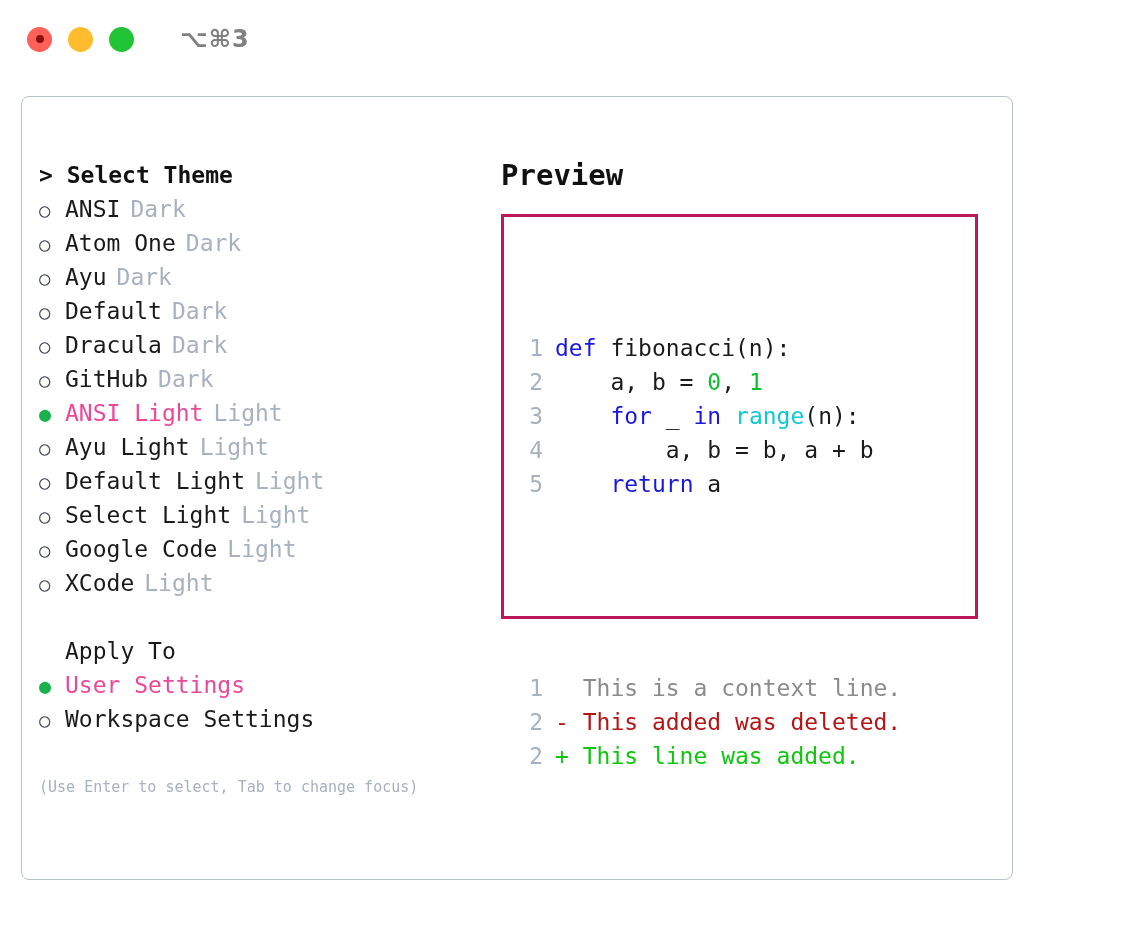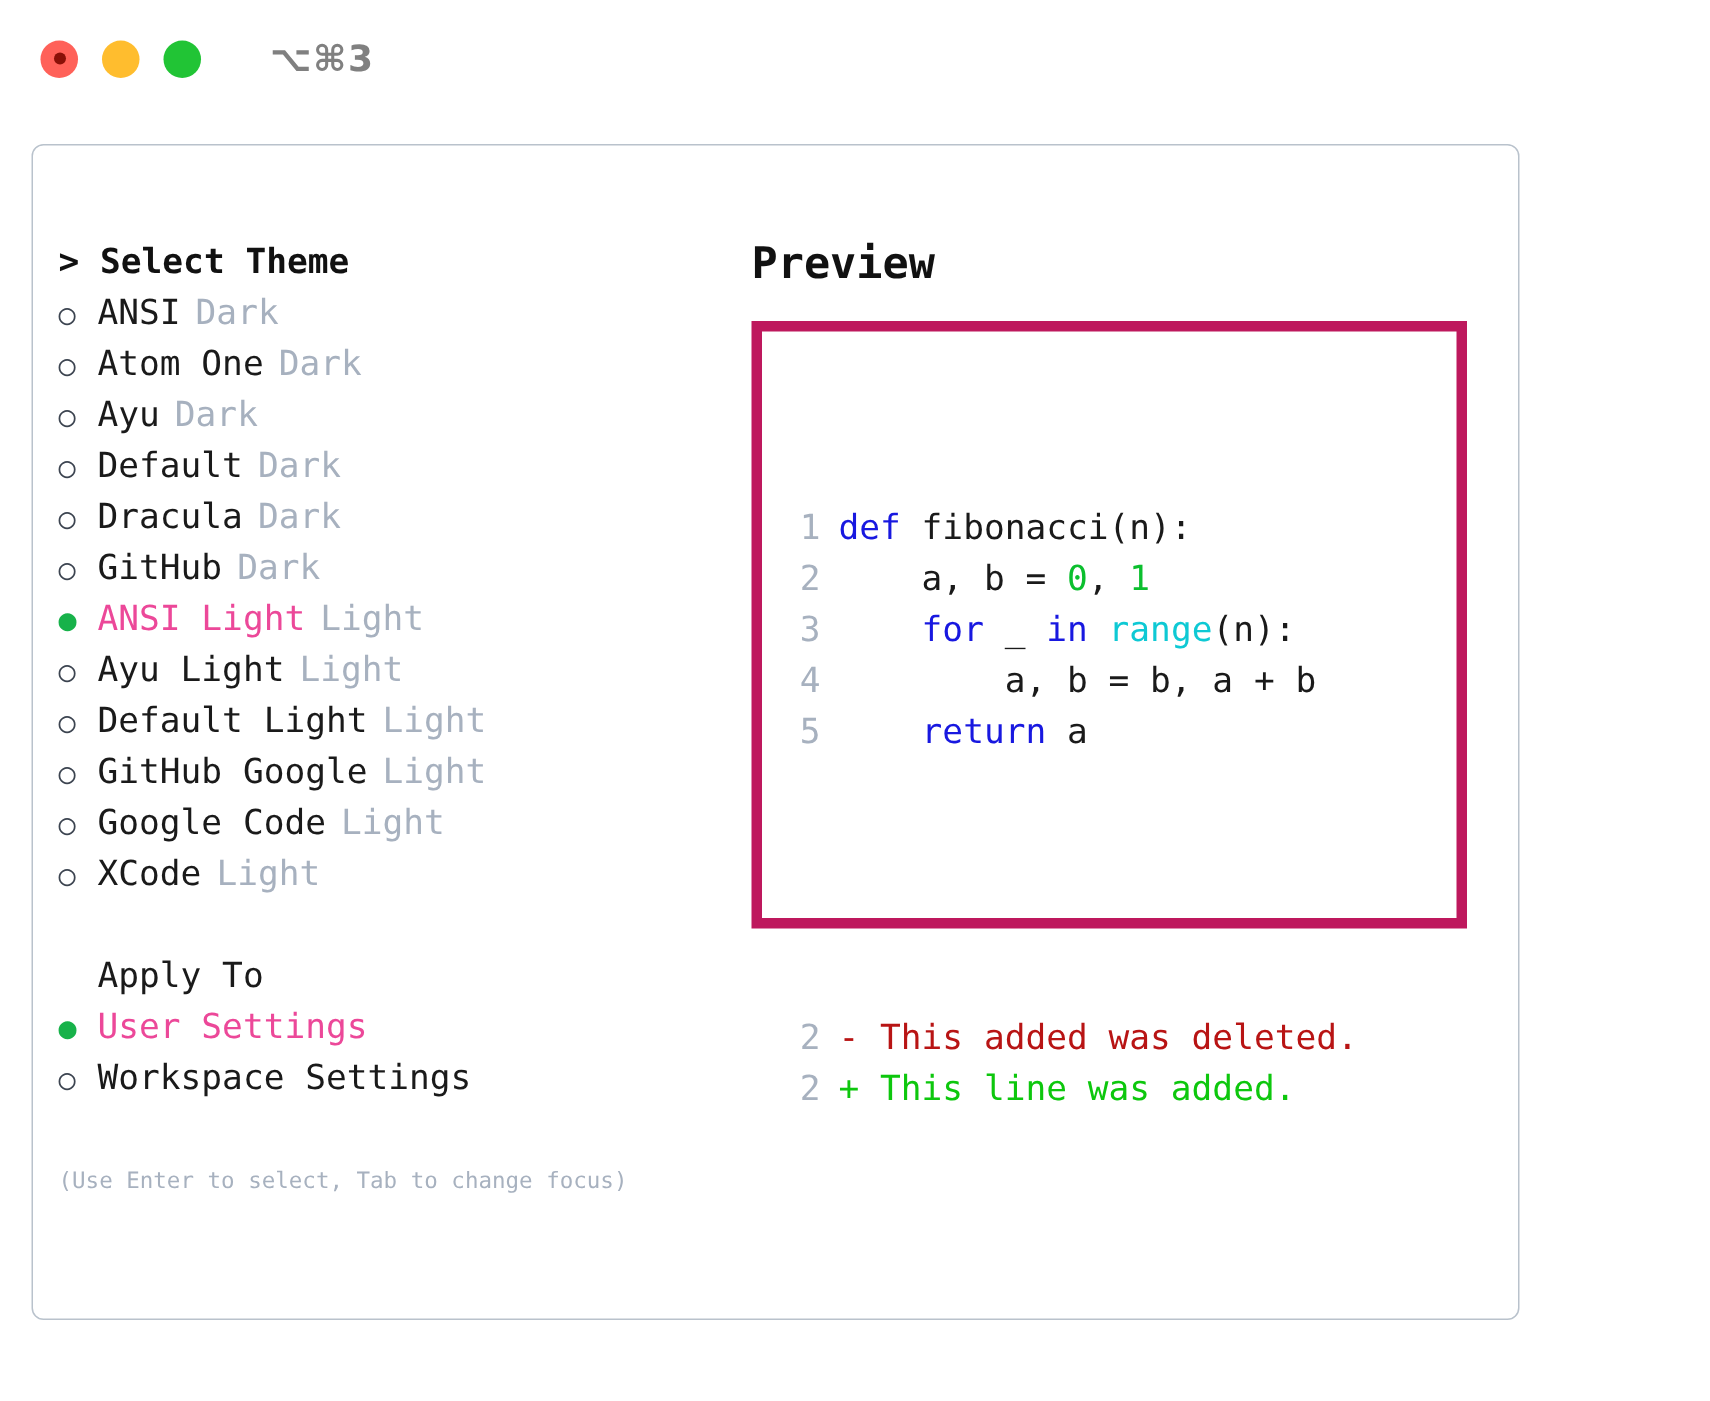--- a/index.html
+++ b/index.html
@@ -146,21 +146,21 @@
   .preview-title {
     font-size: 29px;
     font-weight: bold;
     color: #111111;
     line-height: 34px;
   }
   .preview-box {
     margin-top: 22px;
     width: 477px;
     height: 405px;
-    border: 7px solid #be185d;
+    border: 3px solid #be185d;
     box-sizing: border-box;
     background: #ffffff;
     position: relative;
   }
   .code {
     position: absolute;
     left: 13px;
     top: 46px;
     font-size: 23px;
     line-height: 34px;
@@ -208,21 +208,21 @@
         <div id="theme-list">
             <div class="opt-row"><span class="marker">○</span><span class="opt-name">ANSI</span><span class="opt-variant">Dark</span></div>
             <div class="opt-row"><span class="marker">○</span><span class="opt-name">Atom One</span><span class="opt-variant">Dark</span></div>
             <div class="opt-row"><span class="marker">○</span><span class="opt-name">Ayu</span><span class="opt-variant">Dark</span></div>
             <div class="opt-row"><span class="marker">○</span><span class="opt-name">Default</span><span class="opt-variant">Dark</span></div>
             <div class="opt-row"><span class="marker">○</span><span class="opt-name">Dracula</span><span class="opt-variant">Dark</span></div>
             <div class="opt-row"><span class="marker">○</span><span class="opt-name">GitHub</span><span class="opt-variant">Dark</span></div>
             <div class="opt-row selected"><span class="marker on">●</span><span class="opt-name">ANSI Light</span><span class="opt-variant">Light</span></div>
             <div class="opt-row"><span class="marker">○</span><span class="opt-name">Ayu Light</span><span class="opt-variant">Light</span></div>
             <div class="opt-row"><span class="marker">○</span><span class="opt-name">Default Light</span><span class="opt-variant">Light</span></div>
-            <div class="opt-row"><span class="marker">○</span><span class="opt-name">GitHub Google</span><span class="opt-variant">Light</span></div>
+            <div class="opt-row"><span class="marker">○</span><span class="opt-name">Select Light</span><span class="opt-variant">Light</span></div>
             <div class="opt-row"><span class="marker">○</span><span class="opt-name">Google Code</span><span class="opt-variant">Light</span></div>
             <div class="opt-row"><span class="marker">○</span><span class="opt-name">XCode</span><span class="opt-variant">Light</span></div>
           </div>
 
         <div class="spacer"></div>
 
         <div class="apply-label">Apply To</div>
 
         <div id="apply-list">
             <div class="opt-row selected"><span class="marker on">●</span><span class="opt-name">User Settings</span></div>
@@ -232,20 +232,20 @@
         <div class="hint">(Use Enter to select, Tab to change focus)</div>
       </div>
 
       <div class="right-col">
         <div class="preview-title">Preview</div>
 
         <div class="preview-box">
           <div class="code">
             <div id="code-lines"><div class="code-line"><span class="ln">1</span><span class="kw">def</span><span class="pl"> fibonacci(n):</span></div><div class="code-line"><span class="ln">2</span><span class="pl">    a, b = </span><span class="num">0</span><span class="pl">, </span><span class="num">1</span></div><div class="code-line"><span class="ln">3</span><span class="pl">    </span><span class="kw">for</span><span class="pl"> _ </span><span class="kw">in</span><span class="pl"> </span><span class="fn">range</span><span class="pl">(n):</span></div><div class="code-line"><span class="ln">4</span><span class="pl">        a, b = b, a + b</span></div><div class="code-line"><span class="ln">5</span><span class="pl">    </span><span class="kw">return</span><span class="pl"> a</span></div></div>
             <div class="blank-line"></div>
-            <div id="diff-lines"><div class="code-line"><span class="ln">2</span><span class="del">- This added was deleted.</span></div><div class="code-line"><span class="ln">2</span><span class="add">+ This line was added.</span></div></div>
+            <div id="diff-lines"><div class="code-line"><span class="ln">1</span><span class="ctx">  This is a context line.</span></div><div class="code-line"><span class="ln">2</span><span class="del">- This added was deleted.</span></div><div class="code-line"><span class="ln">2</span><span class="add">+ This line was added.</span></div></div>
           </div>
         </div>
       </div>
 
     </div>
   </div>
 </div>
 
 </body></html>

